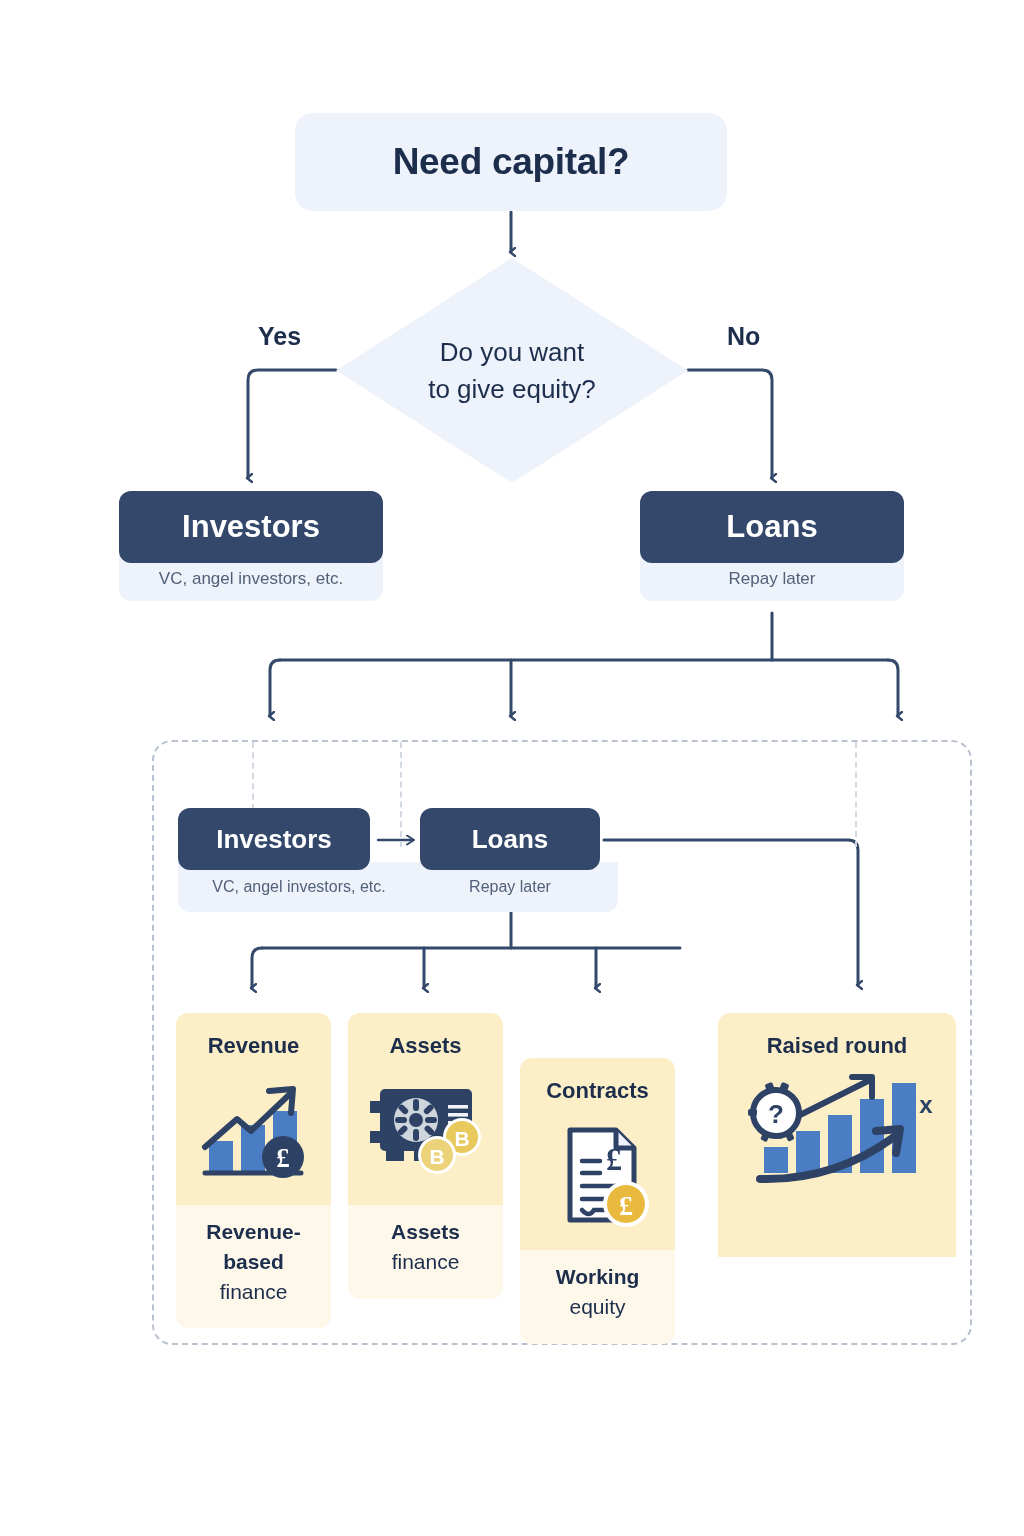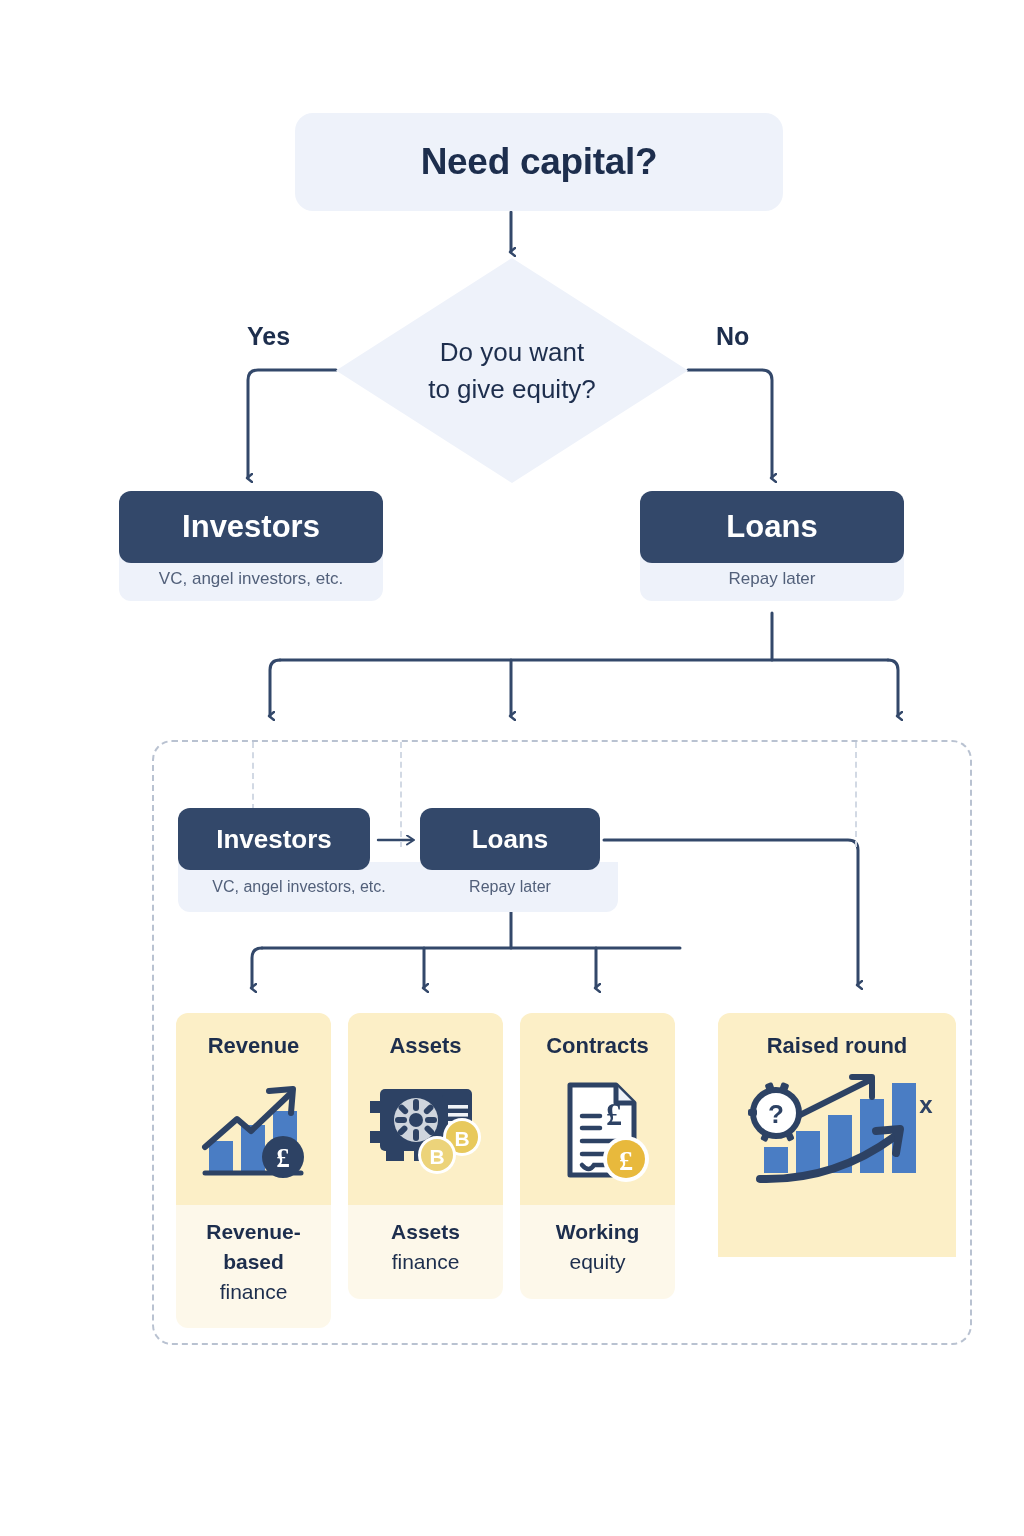--- a/index.html
+++ b/index.html
@@ -21,21 +21,21 @@
     width: 1024px;
     height: 1536px;
   }
 
   
   .node { position: absolute; box-sizing: border-box; }
 
   
   .start-box {
     left: 295px; top: 113px;
-    width: 488px; height: 98px;
+    width: 432px; height: 98px;
     background: #eef2fa;
     border-radius: 18px;
     display: flex; align-items: center; justify-content: center;
   }
   .start-box .txt {
     font-size: 37px;
     font-weight: bold;
     color: #1d2e4d;
     letter-spacing: -0.3px;
   }
@@ -57,20 +57,21 @@
     font-size: 26px; font-weight: normal; color: #1d2e4d;
     line-height: 1.42;
     text-align: center;
   }
 
   .branch-label {
     position: absolute;
     font-size: 25px;
     font-weight: bold;
     color: #1d2e4d;
+    margin-left: 11px;
   }
   .lbl-yes { left: 247px; top: 322px; }
   .lbl-no  { left: 716px; top: 322px; }
 
   
   .bigcard { width: 264px; }
   .bigcard .head {
     background: #33486a;
     border-radius: 12px;
     height: 72px;
@@ -169,21 +170,21 @@
     line-height: 1.42;
   }
   .prodcard .foot .b {
     font-size: 21px; font-weight: bold; color: #1d2e4d;
   }
   .prodcard .foot .n {
     font-size: 21px; font-weight: normal; color: #1d2e4d;
   }
   .pc0 { left: 176px; }
   .pc1 { left: 348px; border-radius: 24px; }
-  .pc2 { left: 520px; }
+  .pc2 { left: 520px; margin-top: 45px; }
   .pc3 { left: 718px; width: 238px; }
   .pc3 .body { height: 244px; }
   .pc3 .icon-slot { top: 58px; }
 
   svg.conn { position: absolute; left: 0; top: 0; width: 1024px; height: 1536px; pointer-events: none; }
 </style>
 </head>
 <body>
 
 <div id="canvas">

